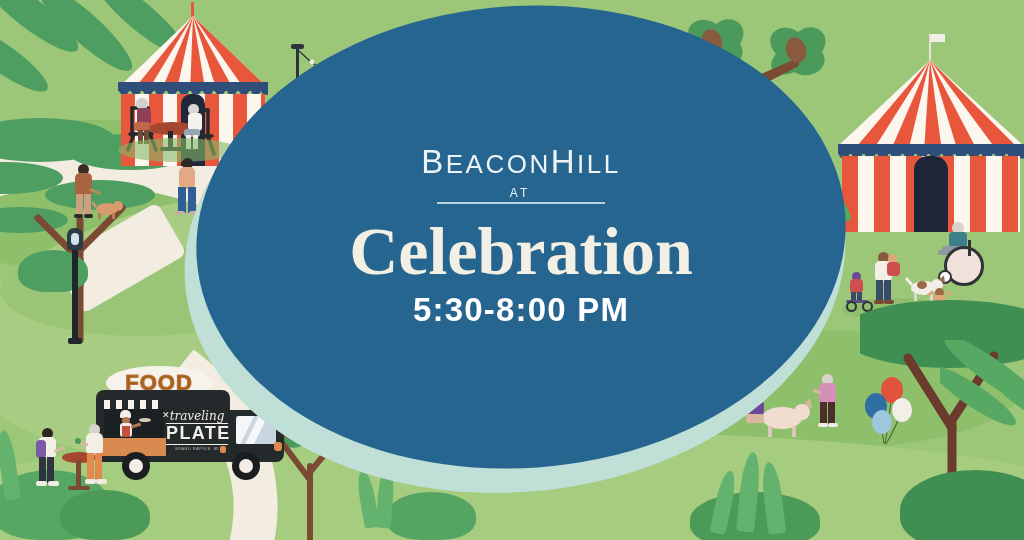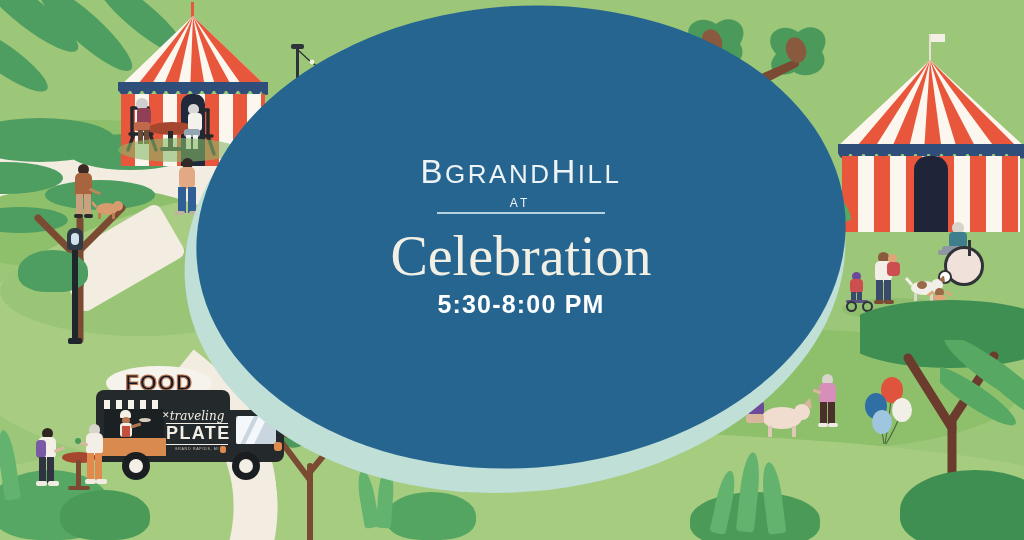--- a/index.html
+++ b/index.html
@@ -89,27 +89,27 @@
   }
   .brand-line2{margin-top:8px;display:flex;align-items:flex-end;justify-content:center;gap:20px;}
   .brand-underline{
     width:168px;height:1.6px;background:#cfe3ec;margin:2px auto 0;opacity:.85;
   }
   .title{
     font-family:"Liberation Serif",serif;
     font-size:82px;line-height:.93;font-weight:400;
     color:#f2efe4;margin-top:16px;letter-spacing:0px;
   }
-  .title .l2{display:block;font-size:56px;}
+  .title .l2{display:block;font-size:68px;font-weight:bold;}
   .date{
     font-size:36px;font-weight:bold;letter-spacing:1.6px;
     margin-top:22px;color:#ffffff;
   }
   .time{
-    font-size:25px;font-weight:bold;letter-spacing:1.2px;
+    font-size:33px;font-weight:bold;letter-spacing:1.2px;
     margin-top:8px;color:#ffffff;
   }
   .bush{position:absolute;background:#5fae6a;border-radius:50% 50% 40% 40%;}
   .blade{position:absolute;background:#63b36f;border-radius:50% 50% 4px 4px;}
   .shadowpatch{position:absolute;background:#86b967;border-radius:50%;opacity:.6;}
 
   
   .tent-stripes{
     background:repeating-linear-gradient(90deg,#e8563c 0 14px,#fbf6ee 14px 28px);
   }
@@ -527,21 +527,21 @@
       <path d="M60 150 L60 70"></path>
       <path d="M60 84 L30 44"></path>
       <path d="M60 76 L98 30"></path>
     </g>
   </svg>
 
   <div style="position:absolute;left:88px;top:366px;width:190px;height:130px;">
 
     <div style="position:absolute;left:18px;top:0;width:106px;height:34px;background:#f6f3ec;border-radius:50%;
                 display:flex;align-items:center;justify-content:center;">
-      <span style="font-size:22px;font-weight:bold;letter-spacing:1px;color:#0f172a;
+      <span style="font-size:22px;font-weight:bold;letter-spacing:1px;color:#a16207;
                    -webkit-text-stroke:1.2px #b9714a;">FOOD</span>
     </div>
 
     <div style="position:absolute;left:8px;top:24px;width:134px;height:72px;background:#24292b;border-radius:8px 8px 4px 4px;"></div>
 
     <div style="position:absolute;left:138px;top:44px;width:58px;height:52px;background:#24292b;border-radius:4px 16px 8px 4px;"></div>
 
     <div style="position:absolute;left:148px;top:50px;width:40px;height:28px;background:#c9d6e0;
                 border-radius:2px 12px 2px 2px;overflow:hidden;">
       <div style="position:absolute;left:-6px;top:-8px;width:14px;height:54px;background:#f4f8fb;transform:rotate(26deg);"></div>
@@ -610,21 +610,21 @@
     <div style="position:absolute;left:-9px;top:14px;width:6px;height:6px;background:#4b9a58;border-radius:50%;"></div>
   </div>
 
   <div class="halo"></div>
   <div class="oval"></div>
 
   <div class="content">
 
     <div>
       <div class="brand-main">
-        <span class="cap">B</span><span>GRAND</span><span class="cap">H</span><span>ILL</span>
+        <span class="cap">B</span><span>EACON</span><span class="cap">H</span><span>ILL</span>
       </div>
       <div class="brand-line2">
         <span class="brand-at">AT</span>
       </div>
       <div class="brand-underline"></div>
     </div>
 
     <div class="title">
       <span class="l2">Celebration</span>
     </div>

